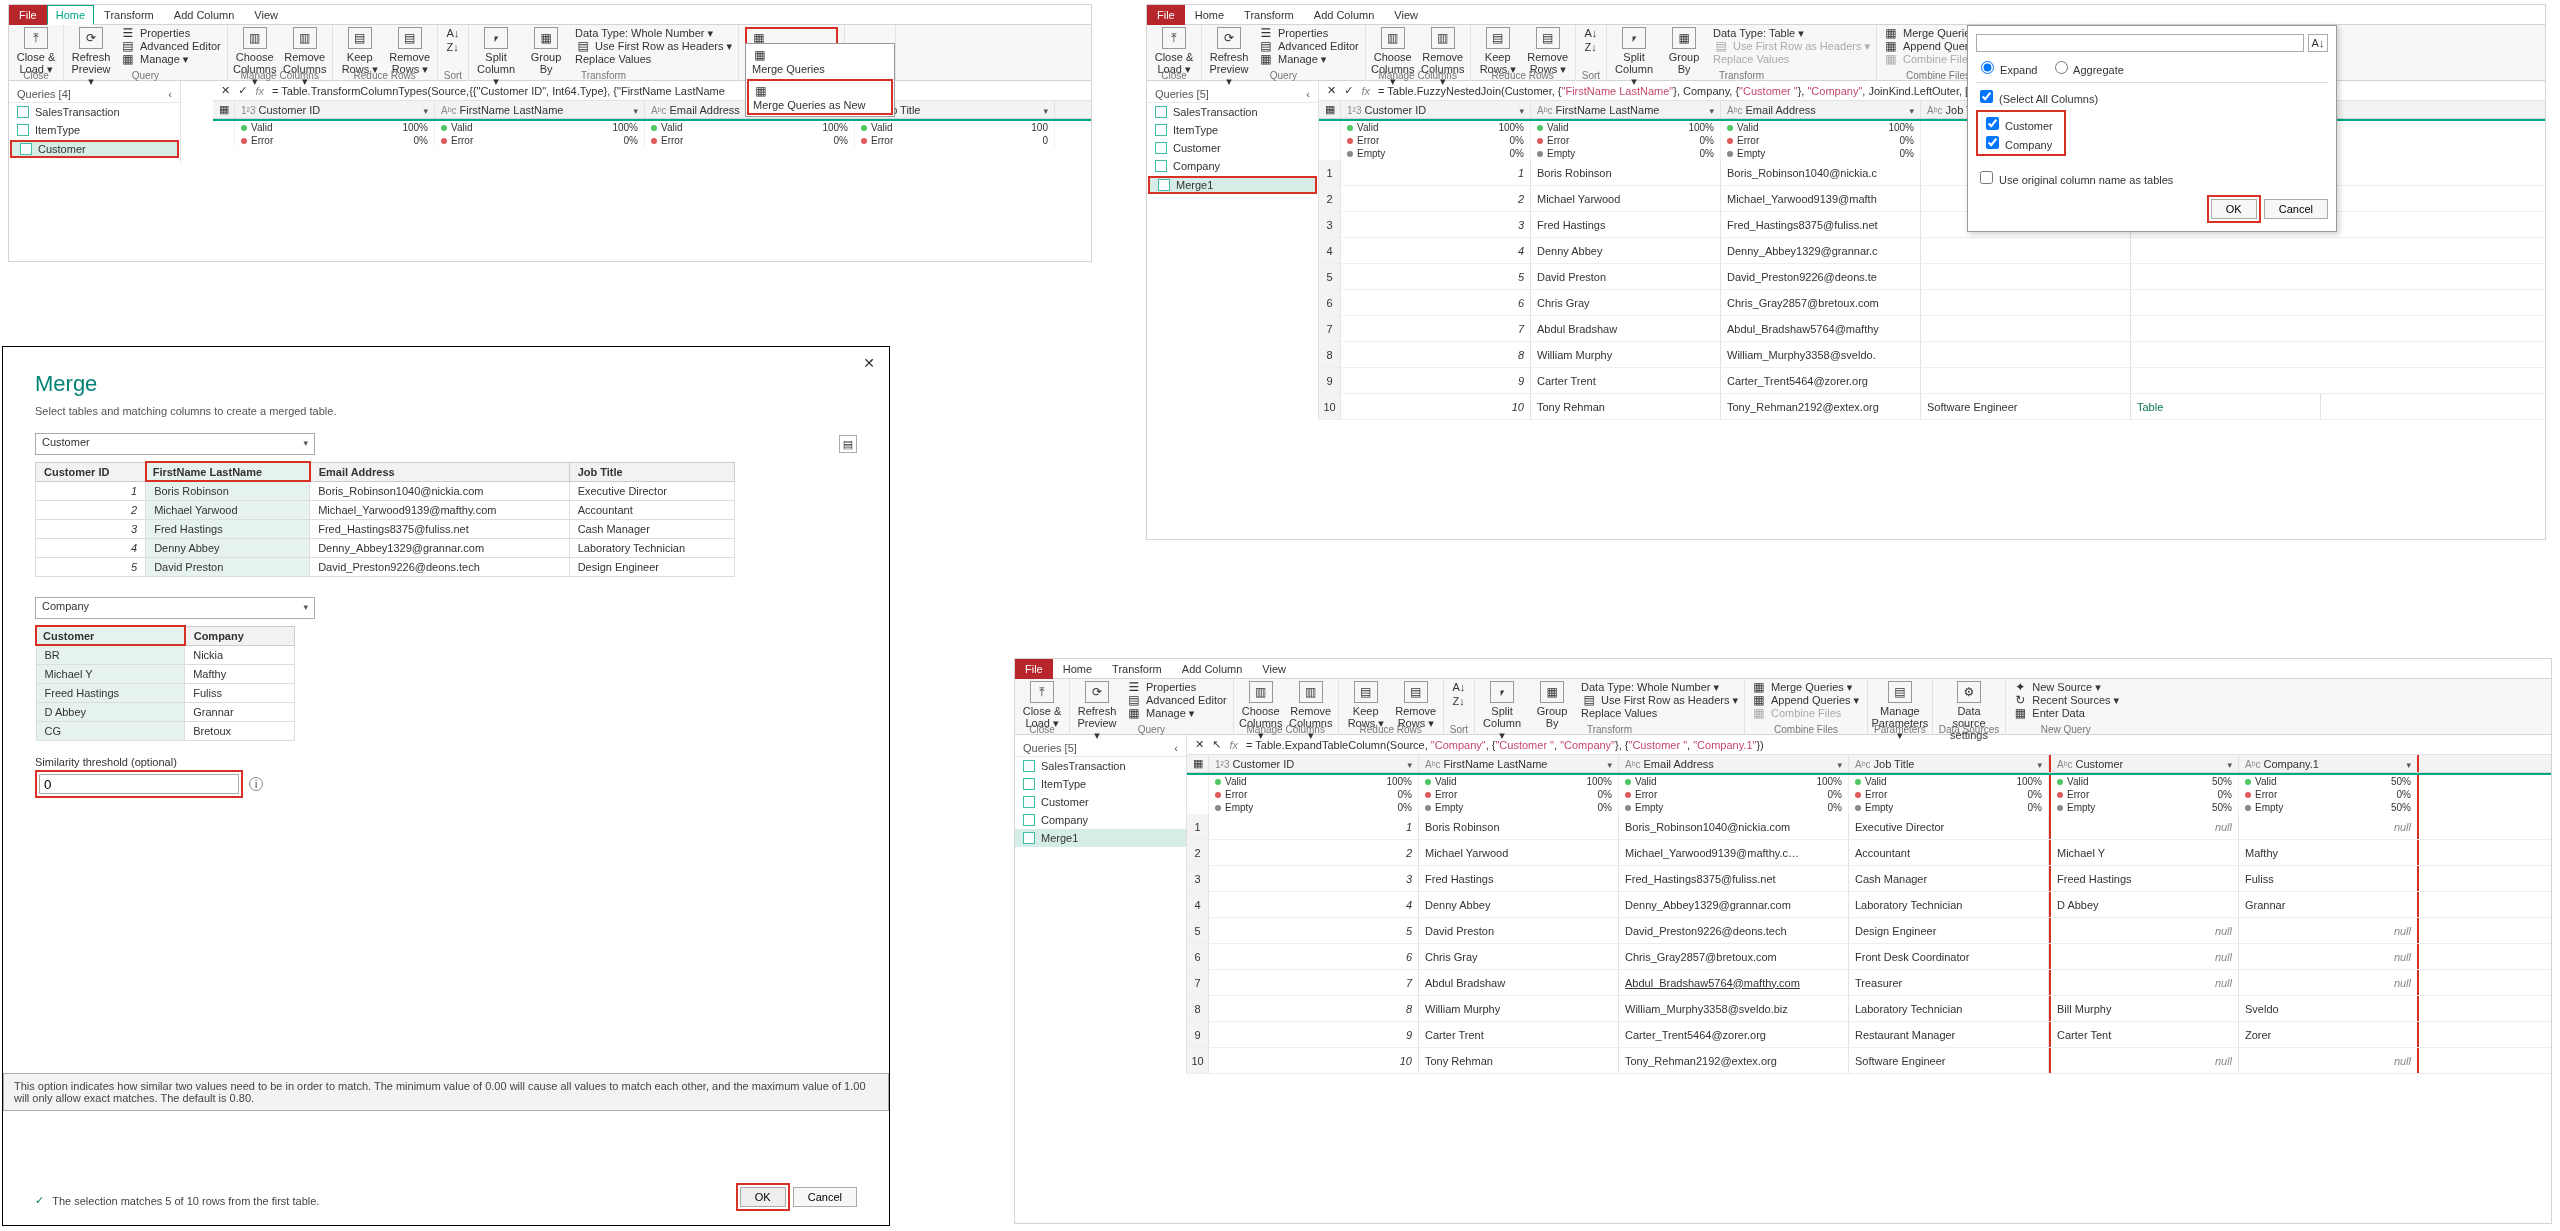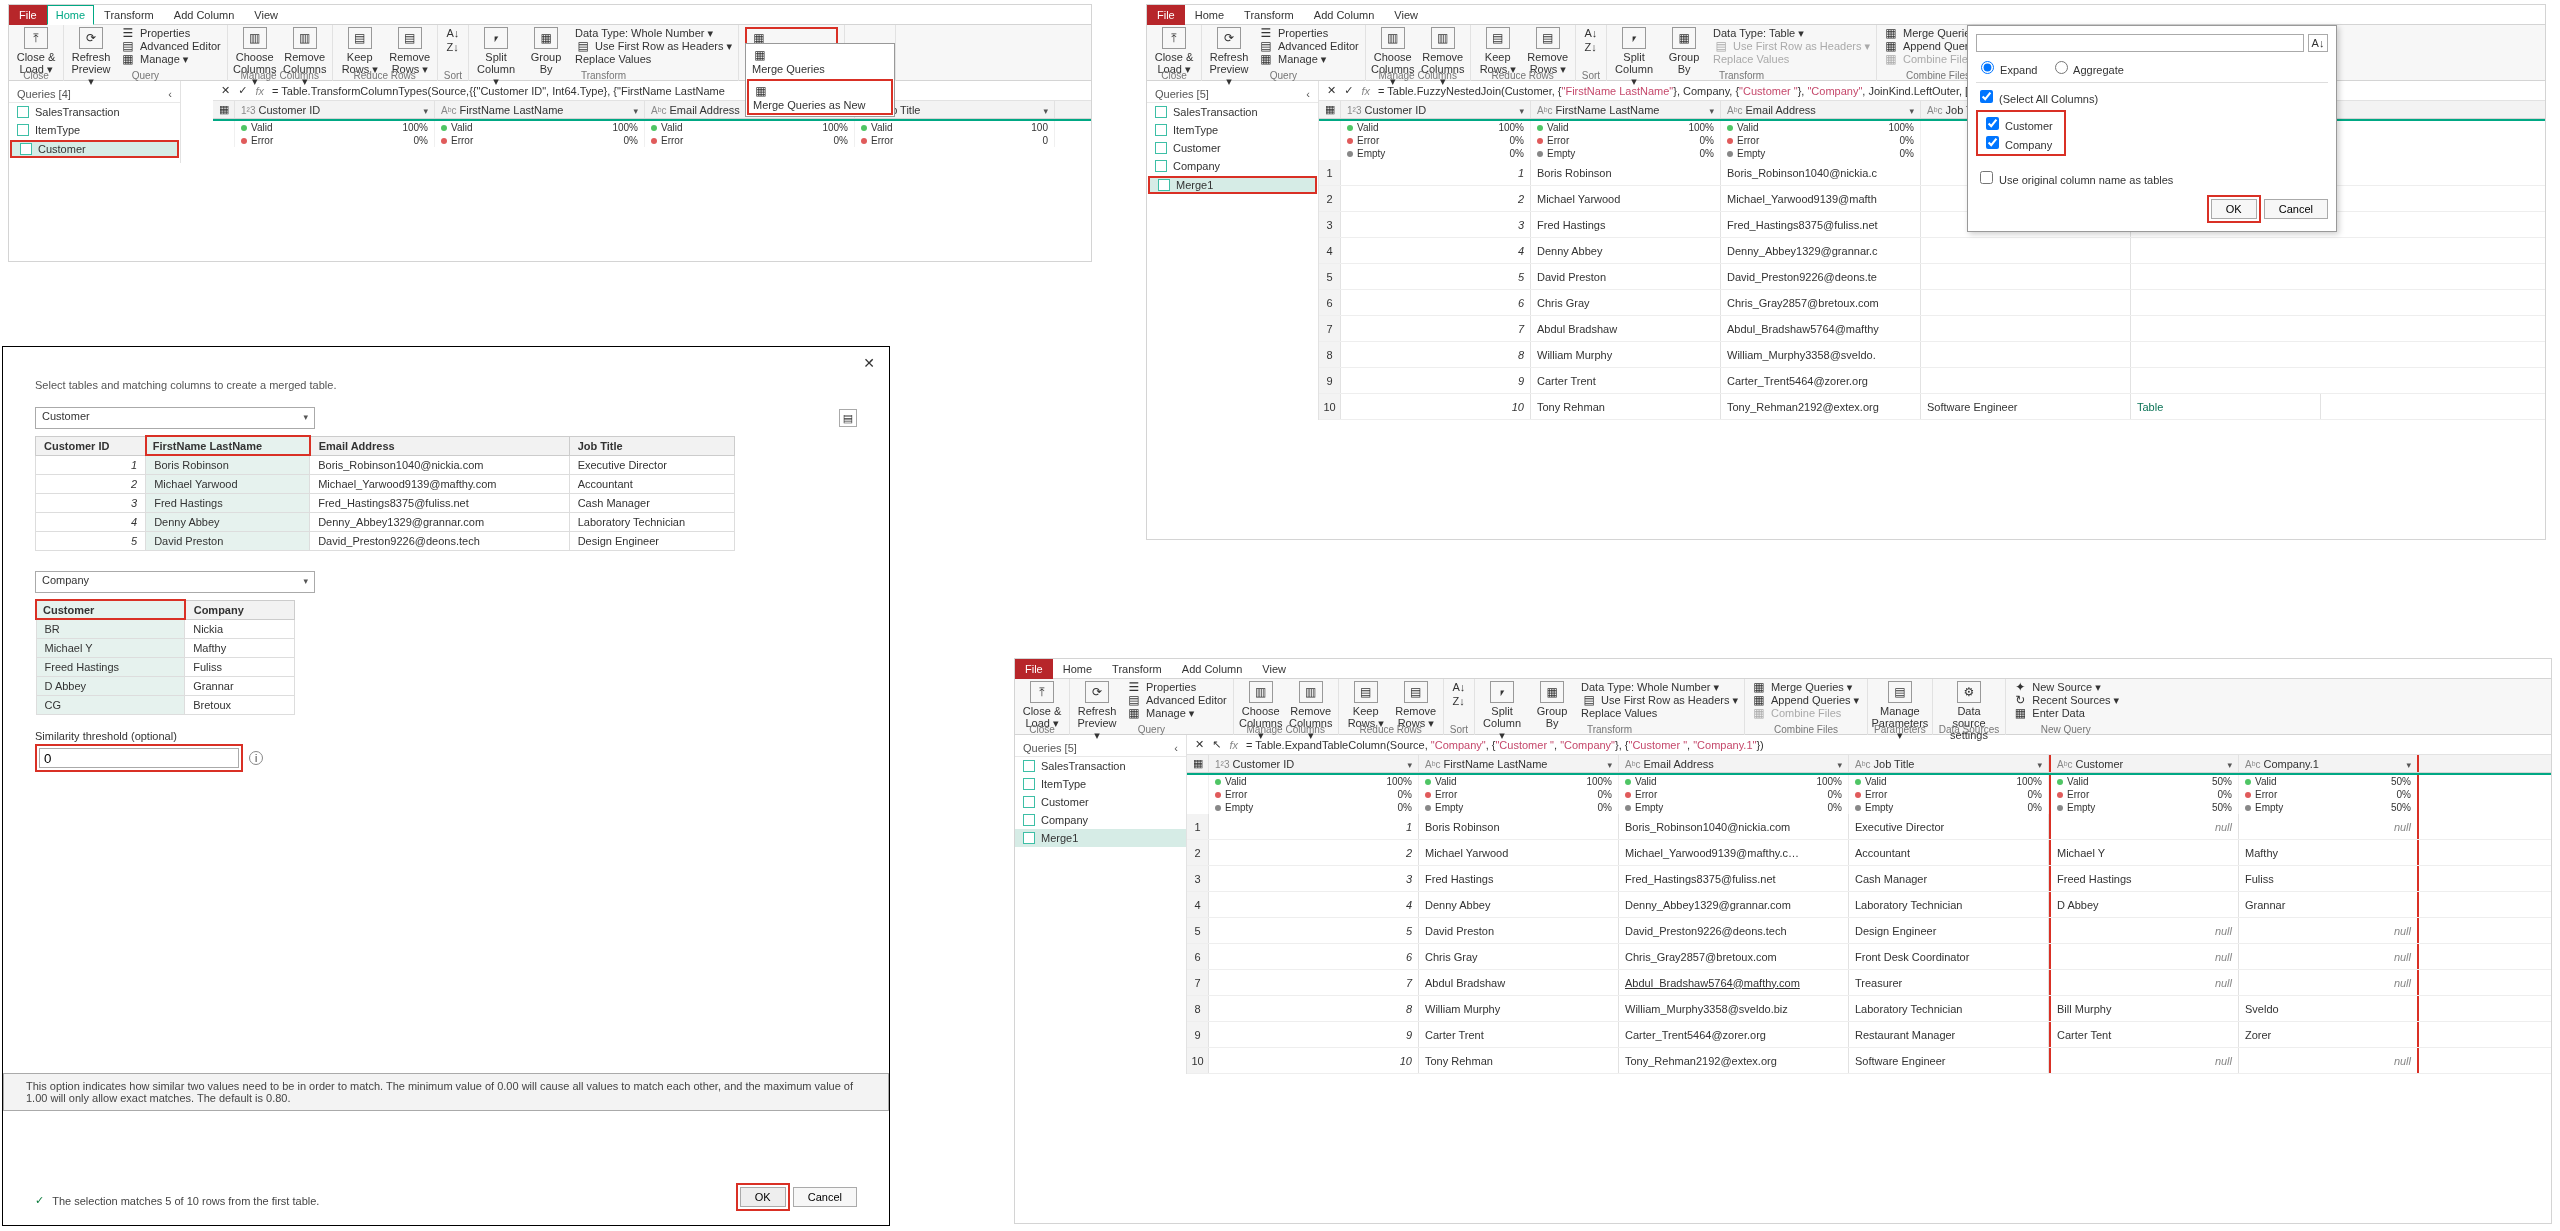--- a/index.html
+++ b/index.html
@@ -629,20 +629,21 @@
           <button class="btn">Cancel</button>
         </div>
       </div>
     </div>
   </div>
 </div>
 
 <div class="panel" style="left:2px; top:346px; width:888px; height:880px; border:1px solid #000;">
   <div style="position:absolute; right:14px; top:8px; font-size:14px;">✕</div>
   <div style="padding:24px 32px;">
+    <div style="font-size:22px; color:#008474; font-weight:400;">Merge</div>
     <div style="margin:8px 0 16px 0; color:#555;">Select tables and matching columns to create a merged table.</div>
 
     <div style="display:flex; gap:8px; align-items:center;">
       <div style="border:1px solid #aaa; width:280px; height:22px; padding:2px 6px; display:flex; justify-content:space-between;">
           <span>Customer</span>
           <span class="dropdown-marker"></span>
         </div>
       <div style="flex:1;"></div>
       <span style="border:1px solid #aaa;width:18px;height:18px;display:flex;align-items:center;justify-content:center;">▤</span>
     </div>
@@ -725,21 +726,21 @@
         </tbody>
     </table>
 
     <div style="margin-top:15px;">Similarity threshold (optional)</div>
     <div style="display:flex; align-items:center; gap:6px; margin-top:2px;">
       <span class="redbox" style="padding:2px;"><input type="text" style="width: 200px; border: 1px solid rgb(170, 170, 170); height: 20px; padding: 0px 4px;" value="0"></span>
       <span style="border:1px solid #888;border-radius:50%;width:14px;height:14px;display:inline-flex;align-items:center;justify-content:center;font-size:10px;">i</span>
     </div>
   </div>
 
-  <div style="position:absolute; left:0; top:726px; right:0; background:#f3f3f3; border:1px solid #aaa; padding:6px 22px; font-size:11px; color:#444;">This option indicates how similar two values need to be in order to match. The minimum value of 0.00 will cause all values to match each other, and the maximum value of 1.00 will only allow exact matches. The default is 0.80.</div>
+  <div style="position:absolute; left:0; top:726px; right:0; background:#f3f3f3; border:1px solid #aaa; padding:6px 10px; font-size:11px; color:#444;">This option indicates how similar two values need to be in order to match. The minimum value of 0.00 will cause all values to match each other, and the maximum value of 1.00 will only allow exact matches. The default is 0.80.</div>
 
   <div style="position:absolute; left:32px; bottom:18px; display:flex; align-items:center; gap:8px; color:#0a7a3b;">
     <span style="color:#0a7a3b;">✓</span>
     <span style="color:#444;">The selection matches 5 of 10 rows from the first table.</span>
   </div>
   <div style="position:absolute; right:32px; bottom:14px;">
     <span class="redbox" style="display:inline-block;padding:2px;"><button class="btn" style="background:#eee;">OK</button></span>
     <button class="btn">Cancel</button>
   </div>
 </div>

